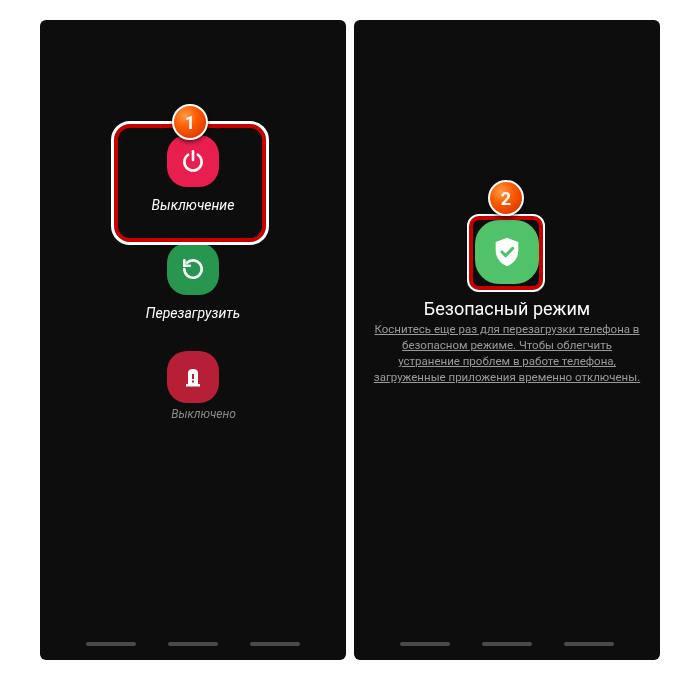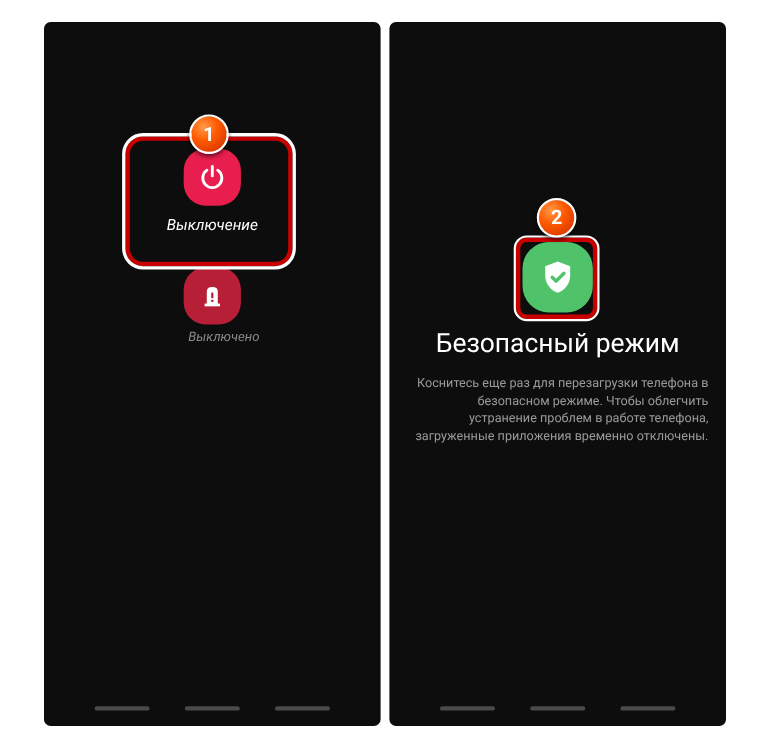--- a/index.html
+++ b/index.html
@@ -119,30 +119,31 @@
       width: 64px;
       height: 64px;
       border-radius: 24px;
       background: #4fc26a;
       display: flex;
       align-items: center;
       justify-content: center;
     }
     .safe-title {
       color: #fff;
-      font-size: 24px;
+      font-size: 18px;
       margin-top: 14px;
       text-align: center;
     }
     .safe-desc {
       color: #9a9a9a;
       font-size: 11.5px;
       line-height: 1.4;
-      text-align: right;
-      margin-top: 14px;
+      text-align: center;
+      margin-top: 2px;
+      text-decoration: underline;
     }
     
     .navbar {
       position: absolute;
       bottom: 14px;
       left: 0;
       right: 0;
       display: flex;
       justify-content: space-around;
       padding: 0 30px;
@@ -166,20 +167,29 @@
       <div class="option">
         <div class="icon-wrap icon-power">
           <svg width="26" height="26" viewBox="0 0 24 24" fill="none" stroke="#fff" stroke-width="2.4" stroke-linecap="round">
             <path d="M12 3v8"></path>
             <path d="M7.5 6.2a8 8 0 1 0 9 0"></path>
           </svg>
         </div>
         <div class="option-label">Выключение</div>
       </div>
 
+      <div class="option">
+        <div class="icon-wrap icon-restart">
+          <svg width="26" height="26" viewBox="0 0 24 24" fill="none" stroke="#fff" stroke-width="2.4" stroke-linecap="round">
+            <path d="M4 12a8 8 0 1 0 2.5-5.8"></path>
+            <polyline points="4 4 4 9 9 9" fill="none"></polyline>
+          </svg>
+        </div>
+        <div class="option-label">Перезагрузить</div>
+      </div>
 
       <div class="option">
         <div class="icon-wrap icon-emergency">
           <svg width="24" height="24" viewBox="0 0 24 24">
             <path d="M7 20 L7 8 Q7 4 12 4 Q17 4 17 8 L17 20 Z" fill="#fff"></path>
             <rect x="11" y="9" width="2" height="5" fill="#b71f36"></rect>
             <rect x="11" y="15.5" width="2" height="2" fill="#b71f36"></rect>
             <rect x="5" y="19" width="14" height="2.5" fill="#fff"></rect>
           </svg>
         </div>

